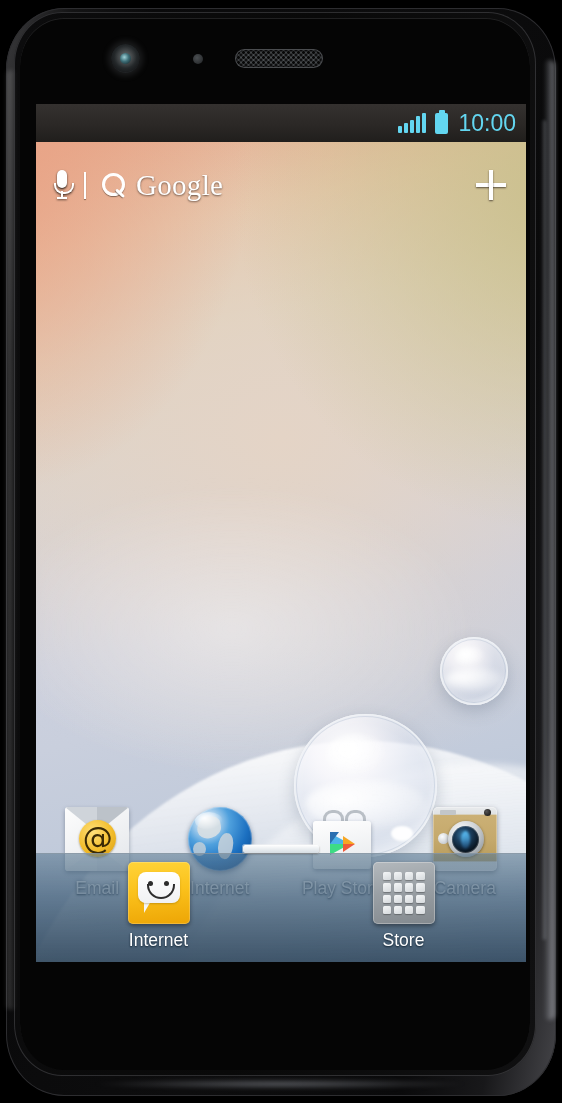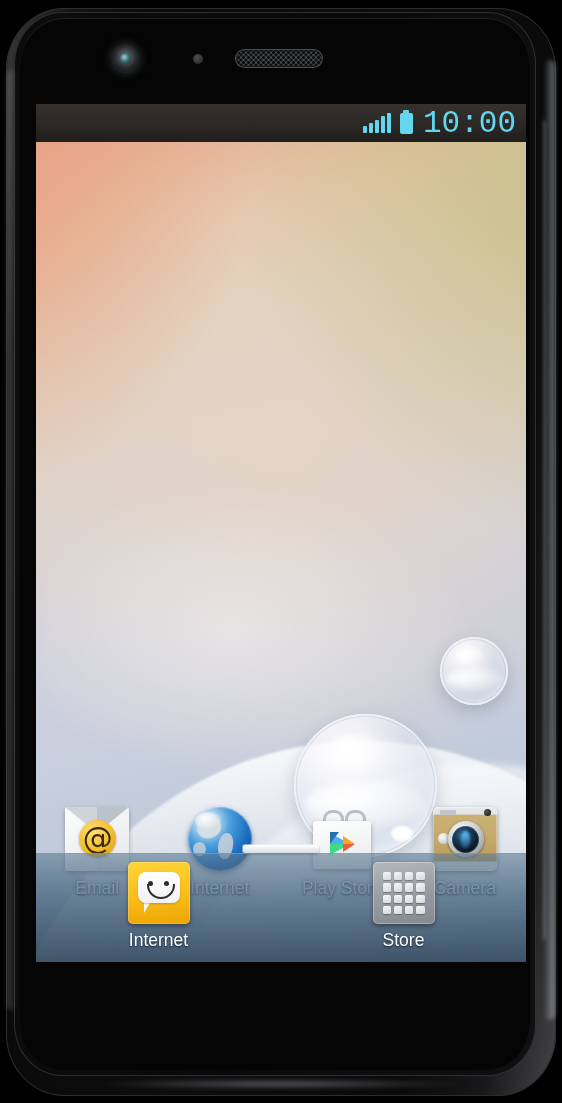--- a/index.html
+++ b/index.html
@@ -88,21 +88,21 @@
   }
   .sig{display:flex;align-items:flex-end;gap:2px;height:20px;margin-right:9px;}
   .sig i{display:block;width:4px;background:#63d6f0;border-radius:1px;}
   .sig i:nth-child(1){height:7px}
   .sig i:nth-child(2){height:10px}
   .sig i:nth-child(3){height:13px}
   .sig i:nth-child(4){height:17px}
   .sig i:nth-child(5){height:20px}
   .batt{position:relative;width:13px;height:21px;border-radius:2px;background:#63d6f0;margin-right:10px;}
   .batt::before{content:"";position:absolute;left:3.5px;top:-3px;width:6px;height:3px;border-radius:1px 1px 0 0;background:#63d6f0;}
-  .clock{color:#63d6f0;font-size:31px;letter-spacing:0px;line-height:1;font-family:Liberation Mono, monospace;text-align:center;}
+  .clock{color:#63d6f0;font-size:23px;letter-spacing:0px;line-height:1;font-family:Liberation Sans, sans-serif;text-align:center;}
 
   
   .wall{
     position:absolute;left:0;top:38px;width:490px;height:820px;overflow:hidden;
     background:
       radial-gradient(ellipse 130% 80% at 108% 6%, #c9c08d 0%, rgba(201,192,141,0) 52%),
       radial-gradient(ellipse 90% 70% at -8% 2%, #e9a487 0%, rgba(233,164,135,0) 58%),
       radial-gradient(ellipse 120% 60% at 50% 36%, #e4d4c6 0%, rgba(228,212,198,0) 70%),
       linear-gradient(168deg,
         #e5a98c 0%,
@@ -370,20 +370,35 @@
       </div>
       <div class="drop" id="drop-big">
         <div class="shadow"></div>
           <div class="body"></div>
           <div class="rim"></div>
         <div class="cloud"></div>
           <div class="hl"></div>
           <div class="spot"></div>
       </div>
 
+      <div class="searchbar">
+        <div class="mic ico-shadow">
+          <div class="cap"></div>
+            <div class="arc"></div>
+            <div class="stem"></div>
+            <div class="base"></div>
+        </div>
+        <div class="divider"></div>
+        <div class="mag">
+          <div class="lens"></div>
+            <div class="handle"></div>
+        </div>
+        <div class="glabel">Google</div>
+        <div class="plus"></div>
+      </div>
 
       <div class="appgrid">
 
         <div class="app">
           <div class="icon ic-email">
             <div class="botL"></div>
               <div class="botR"></div>
             <div class="flapL"></div>
               <div class="flapR"></div>
             <div class="at">@</div>

